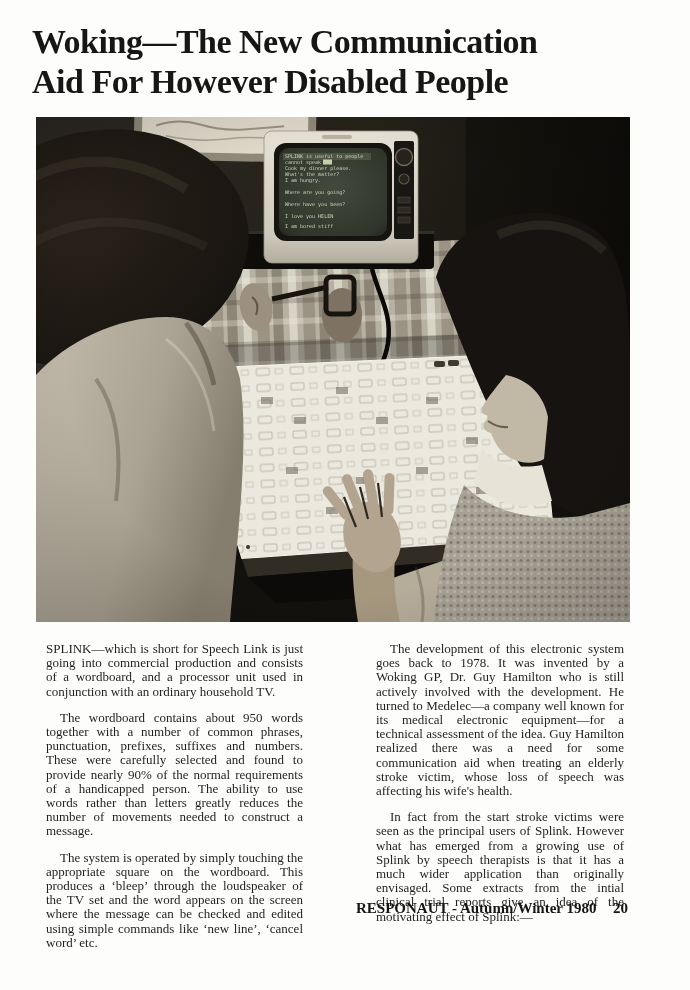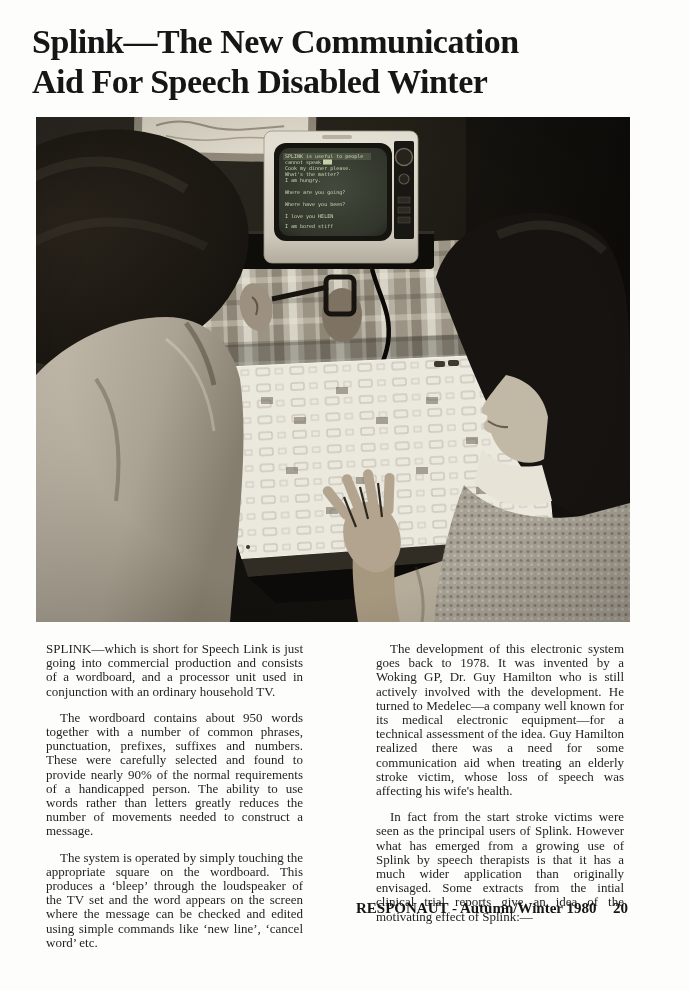--- a/index.html
+++ b/index.html
@@ -23,22 +23,22 @@
   }
   svg text{font-family:"DejaVu Sans Mono",monospace;}
   .script-label{font-family:"DejaVu Serif",serif;font-style:italic;}
 </style>
 </head>
 <body>
 
 <div class="page">
 
   <div class="title-block">
-    <div class="title-line">Splink—The New Communication</div>
-    <div class="title-line">Aid For Speech Disabled Winter</div>
+    <div class="title-line">Woking—The New Communication</div>
+    <div class="title-line">Aid For However Disabled People</div>
   </div>
 
   <div class="photo-figure">
     <svg width="594" height="505" viewBox="0 0 594 505">
       <defs>
         <linearGradient id="wallg" x1="0" y1="0" x2="1" y2="0.3">
           <stop offset="0" stop-color="#2e2a24"></stop>
             <stop offset="0.55" stop-color="#242119"></stop>
             <stop offset="1" stop-color="#120f0c"></stop>
         </linearGradient>

